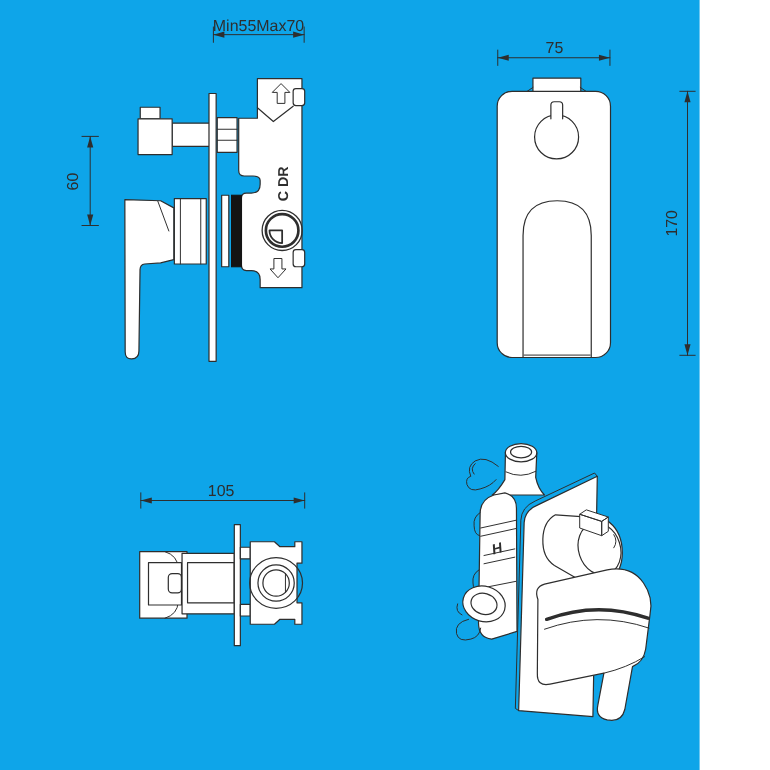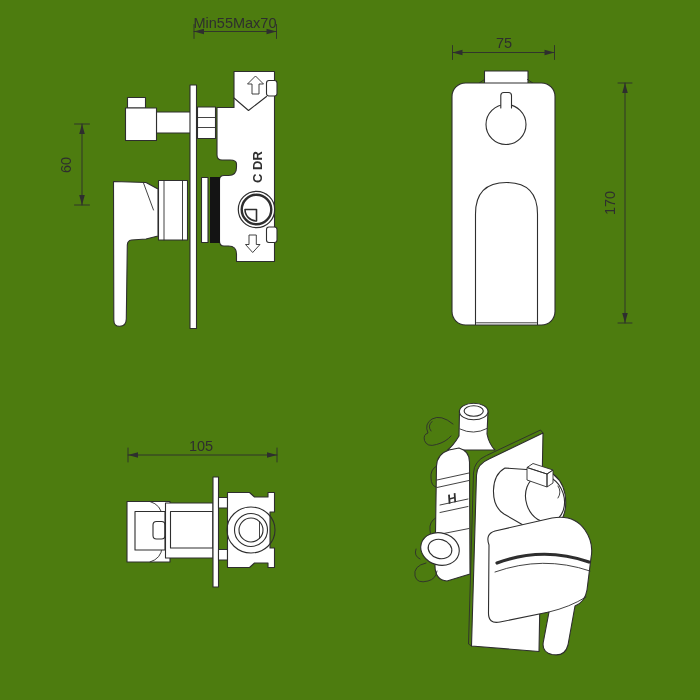--- a/index.html
+++ b/index.html
@@ -1,16 +1,16 @@
 <!DOCTYPE html>
 <html><head>
 <meta charset="utf-8">
 <style>
   html,body{margin:0;padding:0;background:#ffffff;}
-  #canvas{position:relative;width:700px;height:700px;background:#4d7c0f;overflow:hidden;}
+  #canvas{position:relative;width:636px;height:700px;background:#0ea5e9;overflow:hidden;}
   svg{position:absolute;left:0;top:0;}
   text{font-family:"Liberation Sans", sans-serif;fill:#2e2e2e;}
   .dim{font-size:14.5px;letter-spacing:0px;}
   .port{font-size:13px;font-weight:700;}
   .ln{stroke:#2e2e2e;stroke-width:1.1;fill:none;stroke-linecap:round;stroke-linejoin:round;}
   .lnf{stroke:#2e2e2e;stroke-width:1.1;fill:#ffffff;stroke-linejoin:round;}
   .thin{stroke-width:0.9;}
   .arrow{fill:#2e2e2e;stroke:none;}
 </style>
 </head>

